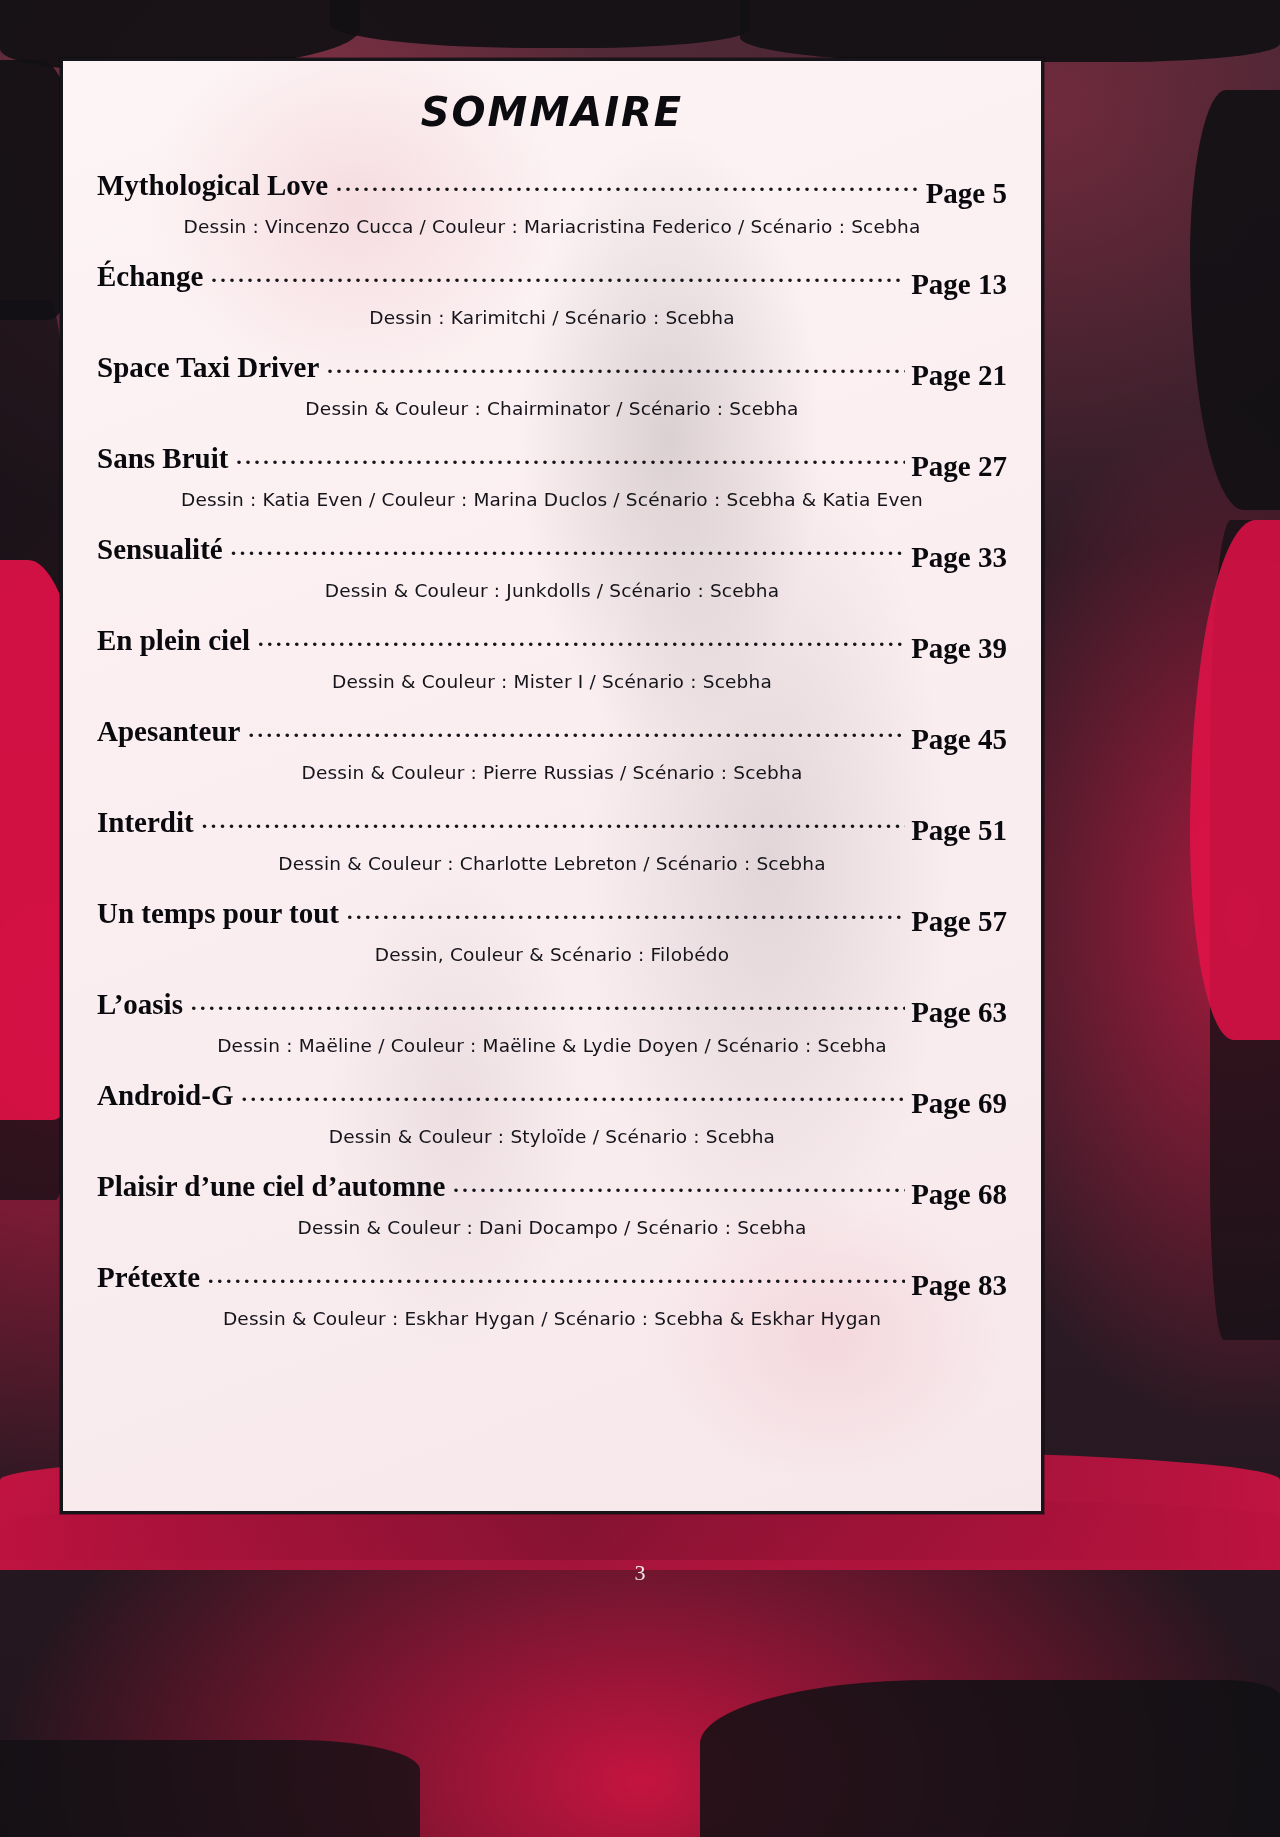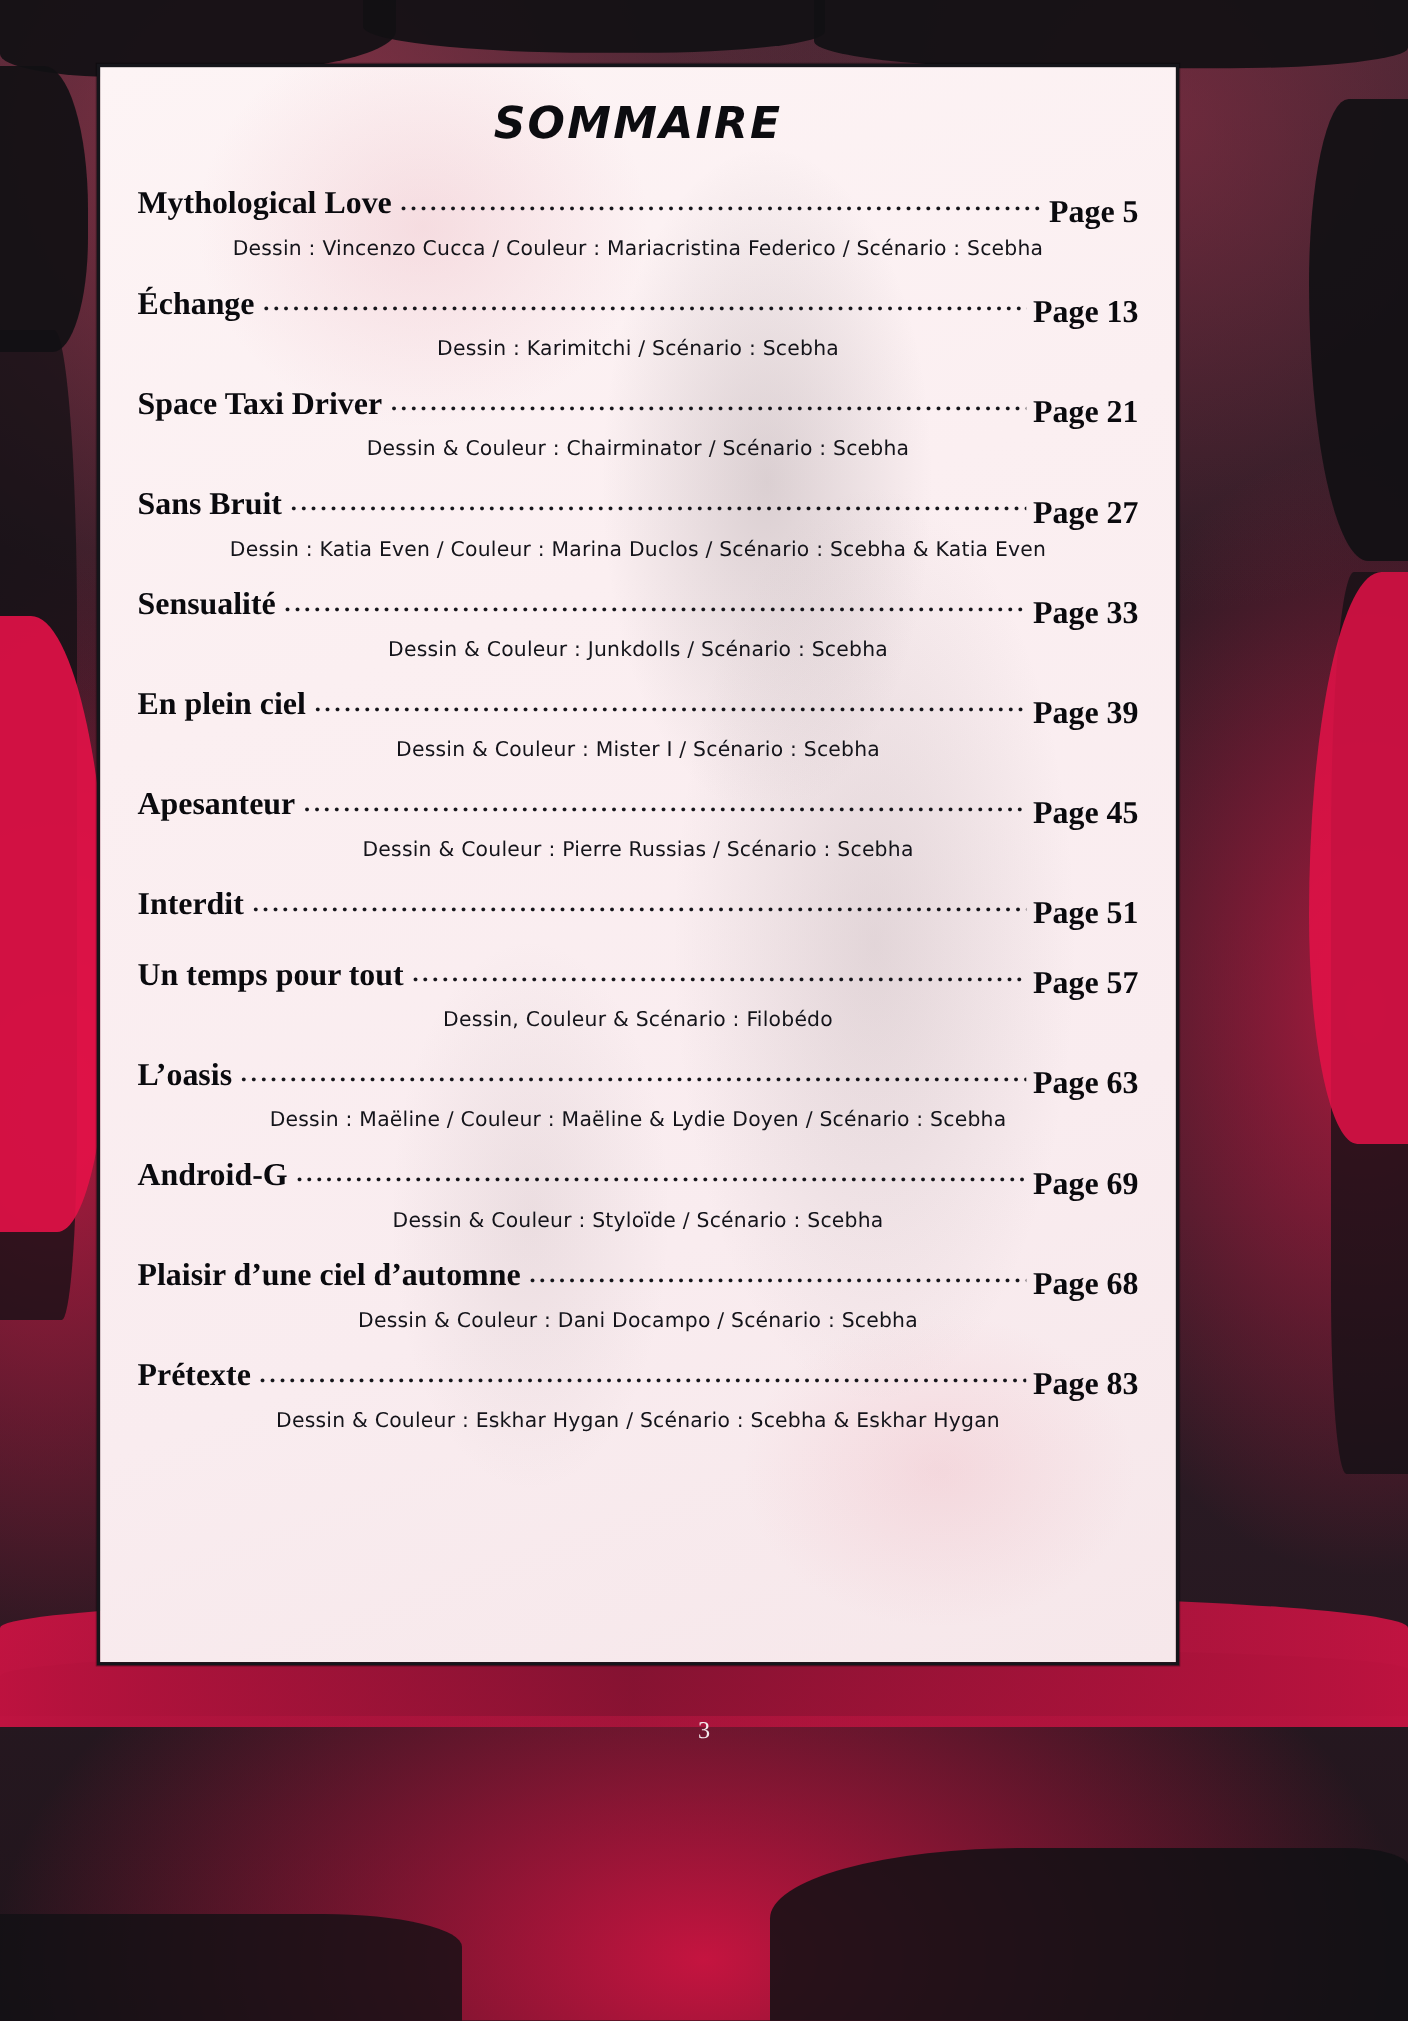--- a/index.html
+++ b/index.html
@@ -46,21 +46,21 @@
              background: linear-gradient(90deg, rgba(228,18,72,.95), rgba(228,18,72,.55) 45%, rgba(228,18,72,.95));
              border-radius: 50% 40% 0 0 / 30px; opacity:.85; }
   #bg .red2{ position:absolute; left:-20px; top:560px; width:120px; height:560px;
              background: rgba(228,18,72,.9); border-radius: 0 60% 40% 0; }
   #bg .red3{ position:absolute; right:-20px; top:520px; width:110px; height:520px;
              background: rgba(228,18,72,.85); border-radius: 60% 0 0 40%; }
 
   
   #page-card {
     position: absolute;
-    left: 88px;
+    left: 60px;
     top: 58px;
     width: 978px;
     height: 1450px;
     background: linear-gradient(160deg, #fdf4f5 0%, #fbeff1 35%, #f9ecef 70%, #f6e7ea 100%);
     border: 3px solid #15151a;
     box-shadow: 0 0 0 1px rgba(0,0,0,.3);
     overflow: hidden;
   }
   
   #ghost {
@@ -215,20 +215,21 @@
             <span class="t-page">Page 45</span>
           </div>
           <div class="credit">Dessin &amp; Couleur : Pierre Russias / Scénario : Scebha</div>
         </div>
         <div class="entry">
           <div class="line1">
             <span class="t-title">Interdit</span>
             <span class="dots">......................................................................................................................................................</span>
             <span class="t-page">Page 51</span>
           </div>
+          <div class="credit">Dessin &amp; Couleur : Charlotte Lebreton / Scénario : Scebha</div>
         </div>
         <div class="entry">
           <div class="line1">
             <span class="t-title">Un temps pour tout</span>
             <span class="dots">......................................................................................................................................................</span>
             <span class="t-page">Page 57</span>
           </div>
           <div class="credit">Dessin, Couleur &amp; Scénario : Filobédo</div>
         </div>
         <div class="entry">

